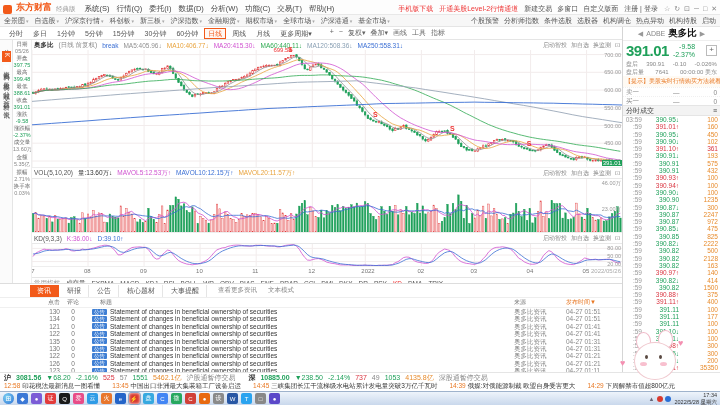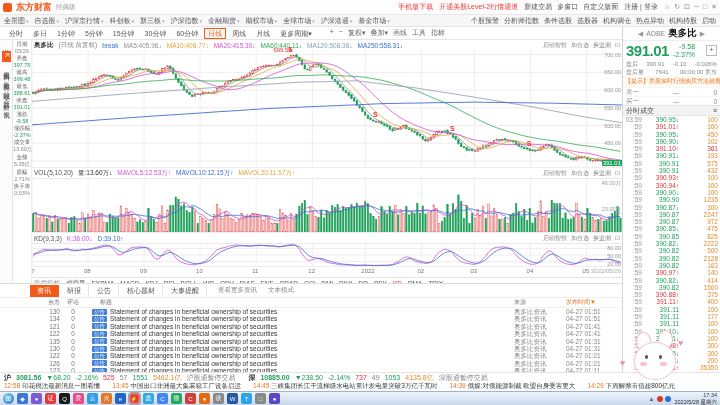--- a/index.html
+++ b/index.html
@@ -1,21 +1,21 @@
 <!DOCTYPE html>
 <html><head>
 <meta charset="utf-8">
 <style>
   html,body{margin:0;padding:0;background:#888}
   #screen{position:relative;width:720px;height:405px;background:#fff;overflow:hidden;
     font-family:"Liberation Sans",sans-serif;font-size:8px;color:#333}
   .b{font-weight:bold}
   .gr{color:#1fa05a}.rd{color:#d9333f}.or{color:#e78b2d}.gy{color:#888}
   
-  #titlebar{position:absolute;left:0;top:0;width:720px;height:15px;display:flex;align-items:center;gap:4px;
+  #titlebar{position:absolute;left:0;top:0;width:720px;height:15px;display:flex;align-items:flex-end;gap:4px;
     padding:0 3px;box-sizing:border-box;background:#fdfdfd;border-bottom:1px solid #e8e8e8;white-space:nowrap}
   .logo-ico{width:9px;height:9px;background:#f25a1a;border-radius:2px;flex:0 0 auto}
   .logo{color:#f25a1a;font-weight:bold;font-size:9px}
   .edition{color:#999;font-size:6.5px}
   #menubar{display:flex;gap:7px;margin-left:5px;font-size:7.5px;color:#444}
   .tbr{margin-left:auto;display:flex;gap:6px;align-items:center}
   .redlink{color:#e33;font-size:7px}
   #tb-actions{display:flex;gap:5px;color:#555;font-size:7px}
   .auth{color:#555;font-size:7px}
   #winbtns{display:flex;gap:4px;color:#888;font-size:7px}
@@ -126,20 +126,30 @@
 </style>
 </head>
 <body>
 
 <div id="screen">
 
   <div id="titlebar">
     <span class="logo-ico"></span>
     <span class="logo">东方财富</span>
     <span class="edition">经典版</span>
+    <div id="menubar">
+        <span>系统(S)</span>
+        <span>行情(Q)</span>
+        <span>委托(I)</span>
+        <span>数据(D)</span>
+        <span>分析(W)</span>
+        <span>功能(C)</span>
+        <span>交易(T)</span>
+        <span>帮助(H)</span>
+      </div>
     <div class="tbr">
       <span class="redlink">手机版下载</span>
       <span class="redlink">开通美股Level-2行情通道</span>
       <div id="tb-actions">
           <span>新建交易</span>
           <span>多窗口</span>
           <span>自定义版面</span>
         </div>
       <span class="auth">注册 | 登录</span>
       <div id="winbtns">

